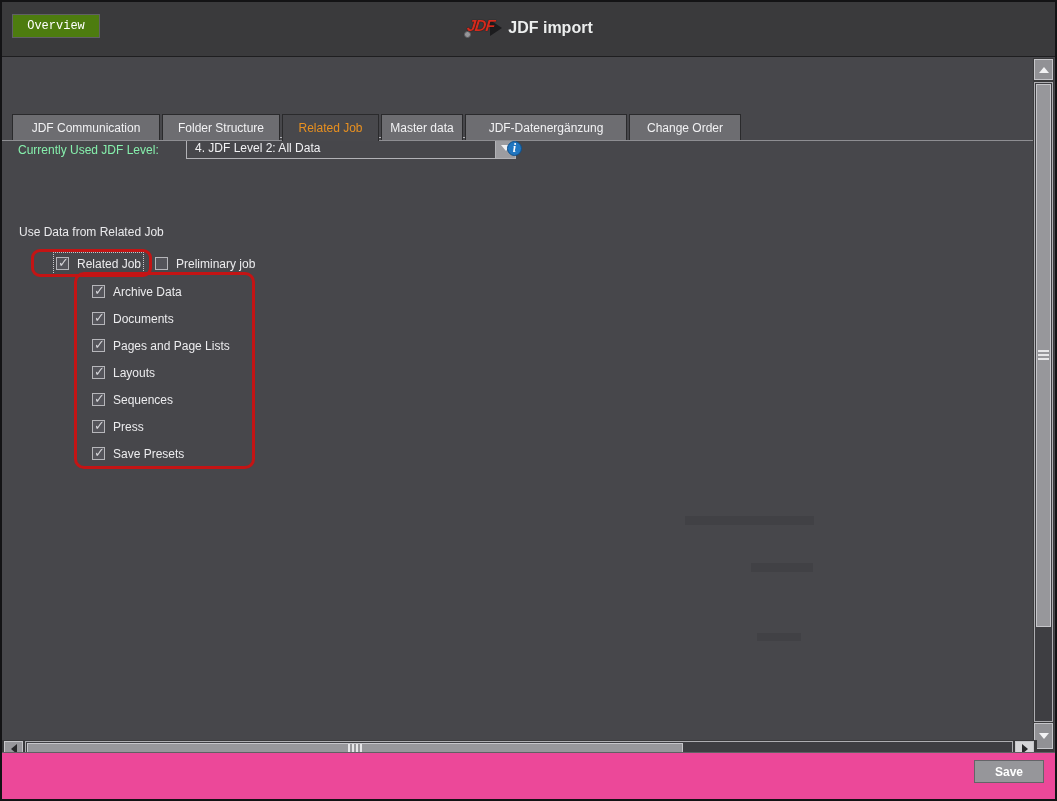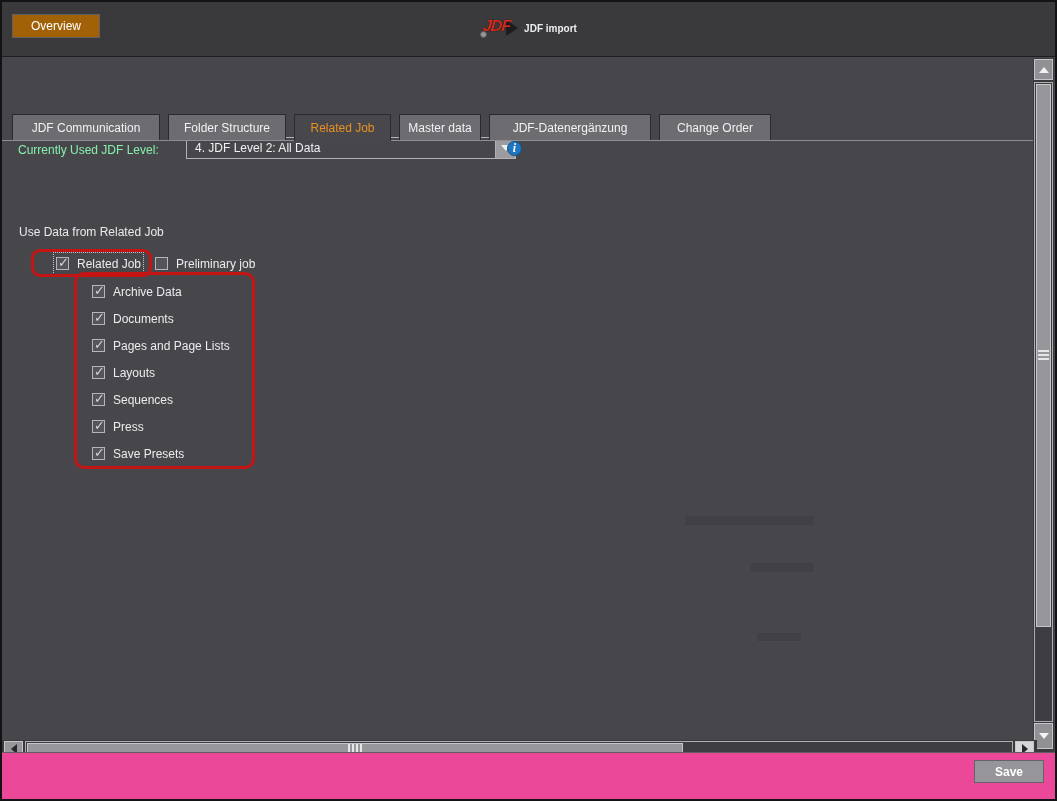--- a/index.html
+++ b/index.html
@@ -12,43 +12,43 @@
     box-shadow: inset 0 0 0 2px #131315;
   }
 
   
   .header {
     position:absolute; left:2px; top:2px; right:2px; height:55px;
     background:#3a3a3c; border-bottom:1px solid #1e1e20;
   }
   .overview-btn {
     position:absolute; left:10px; top:12px; width:88px; height:24px;
-    background:#a16207; border:1px solid #606064; color:#ffffff;
-    font-size:12px; font-family:Liberation Sans, sans-serif; cursor:pointer;
+    background:#4d7c0f; border:1px solid #606064; color:#ffffff;
+    font-size:12px; font-family:Liberation Mono, monospace; cursor:pointer;
   }
   .title-wrap {
     position:absolute; left:0; right:0; top:14px; height:24px;
     display:flex; align-items:center; justify-content:center; gap:8px;
   }
   .logo { position:relative; width:36px; height:22px; }
   .logo-arrow {
     position:absolute; right:-2px; top:3px; width:0; height:0;
     border-top:8px solid transparent; border-bottom:8px solid transparent;
     border-left:12px solid #1c1c1e;
   }
   .logo-dot {
     position:absolute; left:0px; bottom:1px; width:7px; height:7px;
     border-radius:50%; background:#96969a; border:1px solid #5a5a5e;
   }
   .logo-text {
     position:absolute; left:3px; top:0px;
     font-style:italic; font-weight:bold; font-size:16px; letter-spacing:-1px;
     color:#d22b1e; text-shadow:0 0 1px #000; transform:skewX(-6deg);
   }
-  .app-title { color:#eceeee; font-size:10px; font-weight:bold; }
+  .app-title { color:#eceeee; font-size:16px; font-weight:bold; }
 
   
   .content {
     position:absolute; left:2px; top:58px; width:1030px; height:682px;
     background:#47474b;
   }
 
   .lvl-label { position:absolute; left:16px; top:85px; font-size:12px; color:#86efac; }
   .dropdown {
     position:absolute; left:184px; top:79px; width:330px; height:22px;
@@ -72,21 +72,21 @@
     border-radius:50%; background:#2176c0; border:1px solid #0e4f8a;
     color:#ffffff; font-family:"Liberation Serif","DejaVu Serif",serif;
     font-style:italic; font-weight:bold; font-size:12px; line-height:13px;
     text-align:center; cursor:pointer;
   }
 
   
   .tabs {
     position:absolute; left:0; top:56px; width:1042px; height:27px;
     border-bottom:1px solid #8e8e92;
-    display:flex; gap:8px; padding-left:10px; align-items:flex-end;
+    display:flex; gap:2px; padding-left:10px; align-items:flex-end;
   }
   .tab {
     height:26px; display:flex; align-items:center; justify-content:center;
     background:#6d6d71; color:#f2f2f4; font-size:12px;
     border:1px solid #2a2a2c; border-bottom:none; cursor:pointer; white-space:nowrap;
   }
   .tab.active {
     background:#48484c; color:#e89020; height:27px; margin-bottom:-1px;
   }
 

